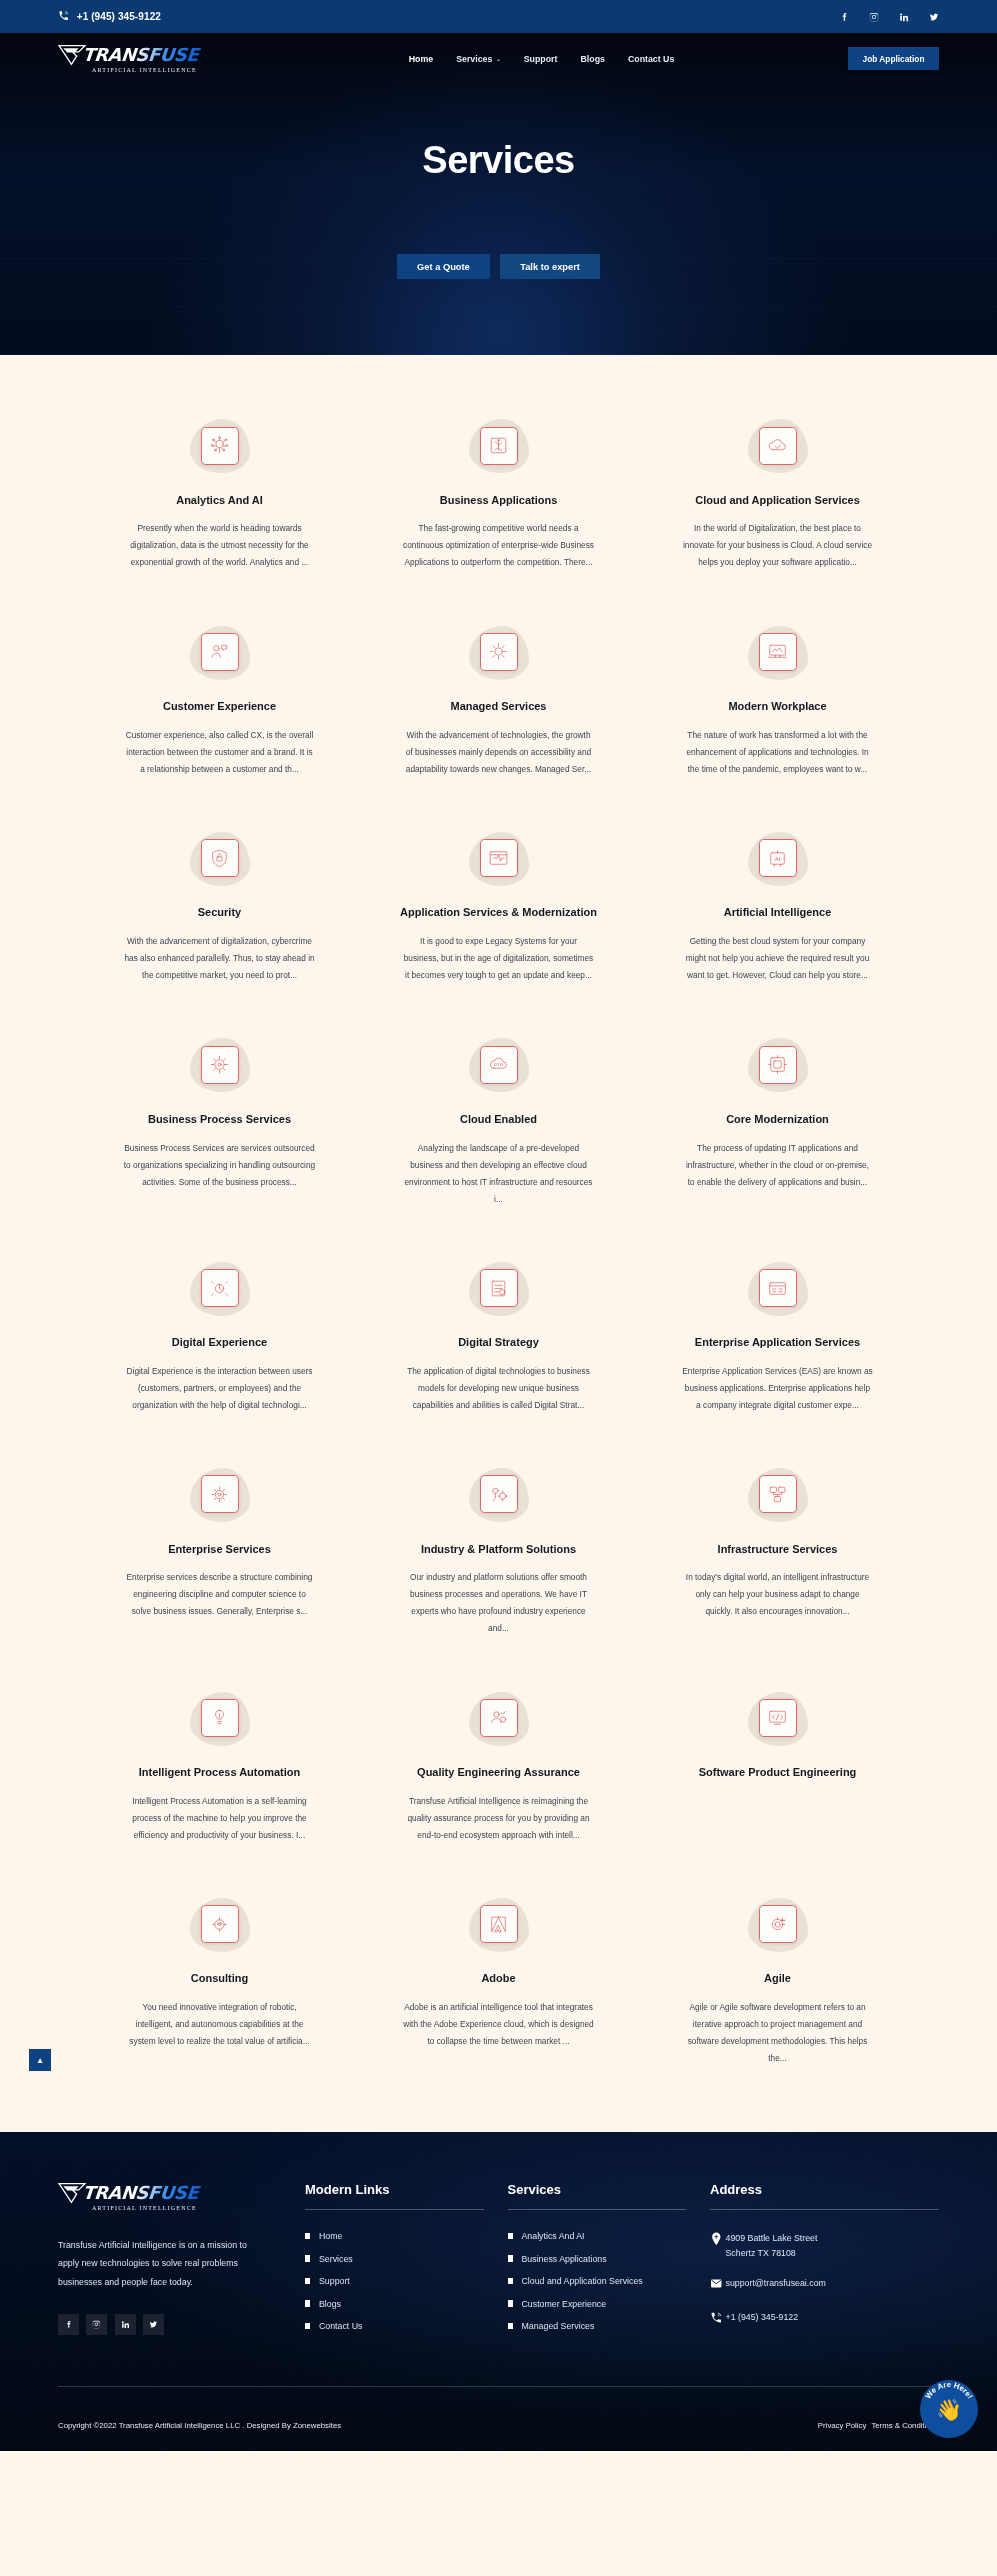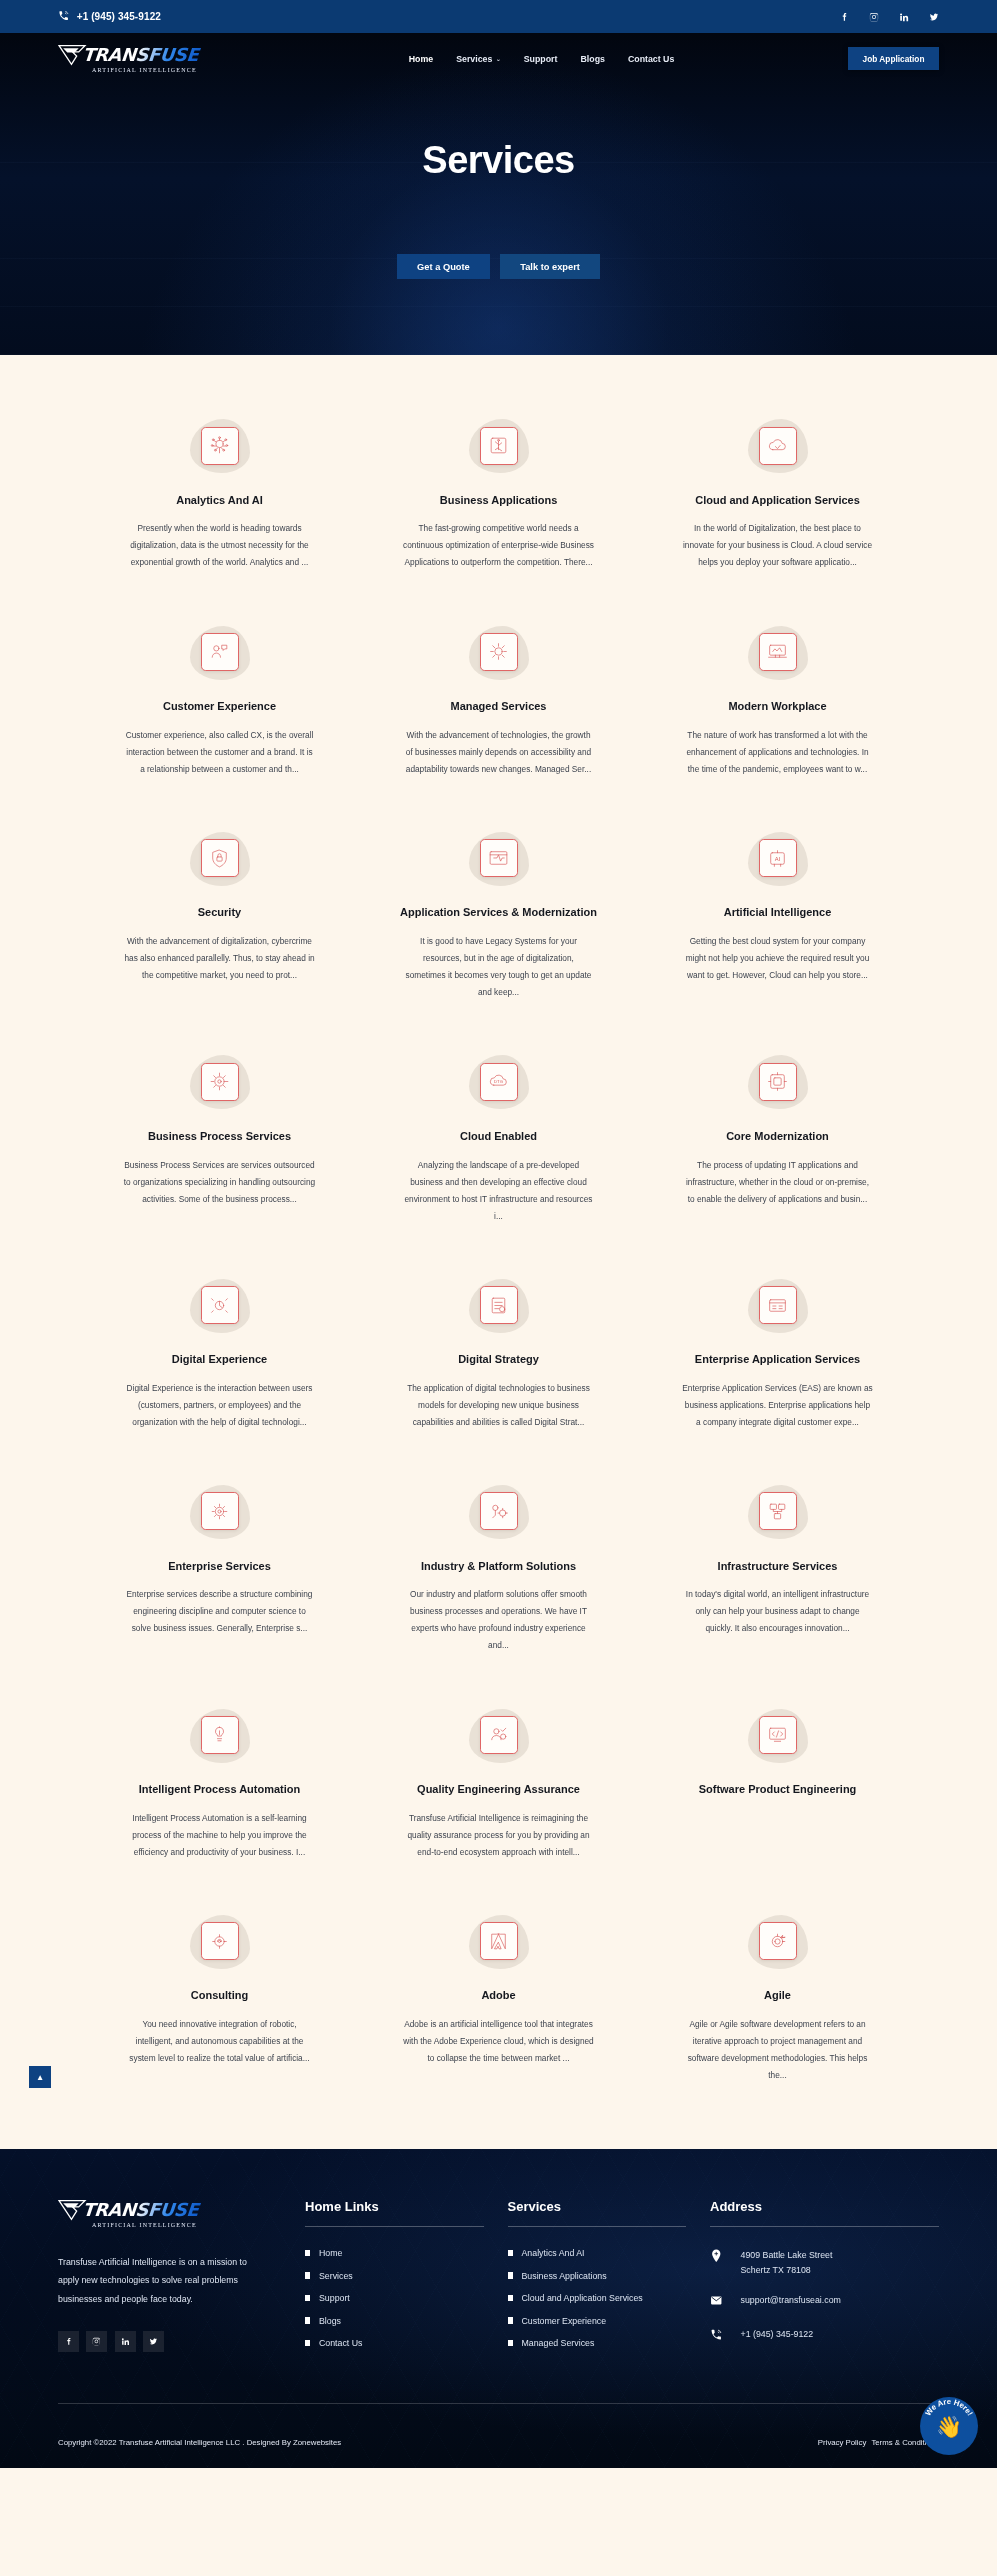--- a/index.html
+++ b/index.html
@@ -165,21 +165,21 @@
   .fsocials{ display:flex; gap:7.3px; }
   .fsocial{
     width:21px;height:21px;background:#1b2230;display:flex;align-items:center;justify-content:center;cursor:pointer;
   }
   .fsocial svg{ width:8.8px;height:8.8px; fill:#fff; }
   .fhead{ font-size:13px; font-weight:700; color:#fff; margin-bottom:11.4px; }
   .fhr{ height:0.5px; background:rgba(255,255,255,.28); margin-bottom:22px; }
   .flist{ list-style:none; }
   .flist li{ display:flex; align-items:center; gap:8.8px; margin-bottom:12.5px; font-size:8.8px; color:#dde5f2; cursor:pointer; }
   .bullet{ width:5.2px;height:6.2px;background:#fff;flex:none; }
-  .addr-row{ display:flex; align-items:flex-start; gap:18px; margin-bottom:15.6px; font-size:8.8px; color:#dde5f2; line-height:1.65; }
+  .addr-row{ display:flex; align-items:flex-start; gap:3px; margin-bottom:15.6px; font-size:8.8px; color:#dde5f2; line-height:1.65; }
   .addr-row svg{ width:12.5px;height:13.5px;fill:#fff;flex:none;margin-top:1px; }
   .footer-bottom{
     position:relative; z-index:2;
     border-top:0.5px solid rgba(255,255,255,.18);
     padding:34px 0 21px;
     display:flex; align-items:center; justify-content:space-between;
     font-size:7.8px; color:#e3e9f5;
   }
   .legal{ display:flex; gap:5px; }
   .legal span{ cursor:pointer; }
@@ -404,21 +404,21 @@
             <div class="blob"></div>
             <div class="icon-box">
               <svg viewBox="0 0 44 44">
                 <rect x="6" y="9" width="32" height="24" rx="2" stroke="#d95a5a" stroke-width="1.3" fill="none" stroke-linecap="round" stroke-linejoin="round"></rect>
                 <path d="M13 21h6l3-6 4 12 3-6h4" stroke="#d95a5a" stroke-width="1.3" fill="none" stroke-linecap="round" stroke-linejoin="round"></path>
                 <path d="M6 15h32" stroke="#d95a5a" stroke-width="1.3" fill="none" stroke-linecap="round" stroke-linejoin="round"></path>
               </svg>
             </div>
           </div>
           <div class="card-title">Application Services &amp; Modernization</div>
-          <div class="card-desc">It is good to have Legacy Systems for your resources, but in the age of digitalization, sometimes it becomes very tough to get an update and keep...</div>
+          <div class="card-desc">It is good to expe Legacy Systems for your business, but in the age of digitalization, sometimes it becomes very tough to get an update and keep...</div>
         </div>
         <div class="card">
           <div class="icon-wrap">
             <div class="blob"></div>
             <div class="icon-box">
               <svg viewBox="0 0 44 44">
                 <rect x="9" y="11" width="26" height="22" rx="3" stroke="#d95a5a" stroke-width="1.3" fill="none" stroke-linecap="round" stroke-linejoin="round"></rect>
                 <text x="22" y="27" text-anchor="middle" font-size="11" font-family="Liberation Sans, sans-serif" fill="#d95a5a">AI</text>
                 <path d="M22 11V7M16 33v4M28 33v4" stroke="#d95a5a" stroke-width="1.3" fill="none" stroke-linecap="round" stroke-linejoin="round"></path>
               </svg>
@@ -678,21 +678,21 @@
           </a>
         <a class="fsocial">
             <svg viewBox="0 0 24 24">
               <path d="M22 5.9c-.7.3-1.5.5-2.4.6.9-.5 1.5-1.3 1.8-2.3-.8.5-1.7.8-2.6 1a4.1 4.1 0 00-7 3.7A11.6 11.6 0 013.4 4.6a4.1 4.1 0 001.3 5.5c-.7 0-1.3-.2-1.9-.5 0 2 1.4 3.7 3.3 4.1-.6.2-1.2.2-1.8.1a4.1 4.1 0 003.8 2.9A8.3 8.3 0 012 18.4a11.6 11.6 0 006.3 1.8c7.5 0 11.7-6.3 11.7-11.7v-.5c.8-.6 1.5-1.3 2-2.1z"></path>
             </svg>
           </a>
       </div>
     </div>
 
     <div class="fcol">
-      <div class="fhead">Home Links</div>
+      <div class="fhead">Modern Links</div>
       <div class="fhr"></div>
       <ul class="flist" id="quick-links">
           <li>
             <span class="bullet"></span>
             <span>Home</span>
           </li>
           <li>
             <span class="bullet"></span>
             <span>Services</span>
           </li>

